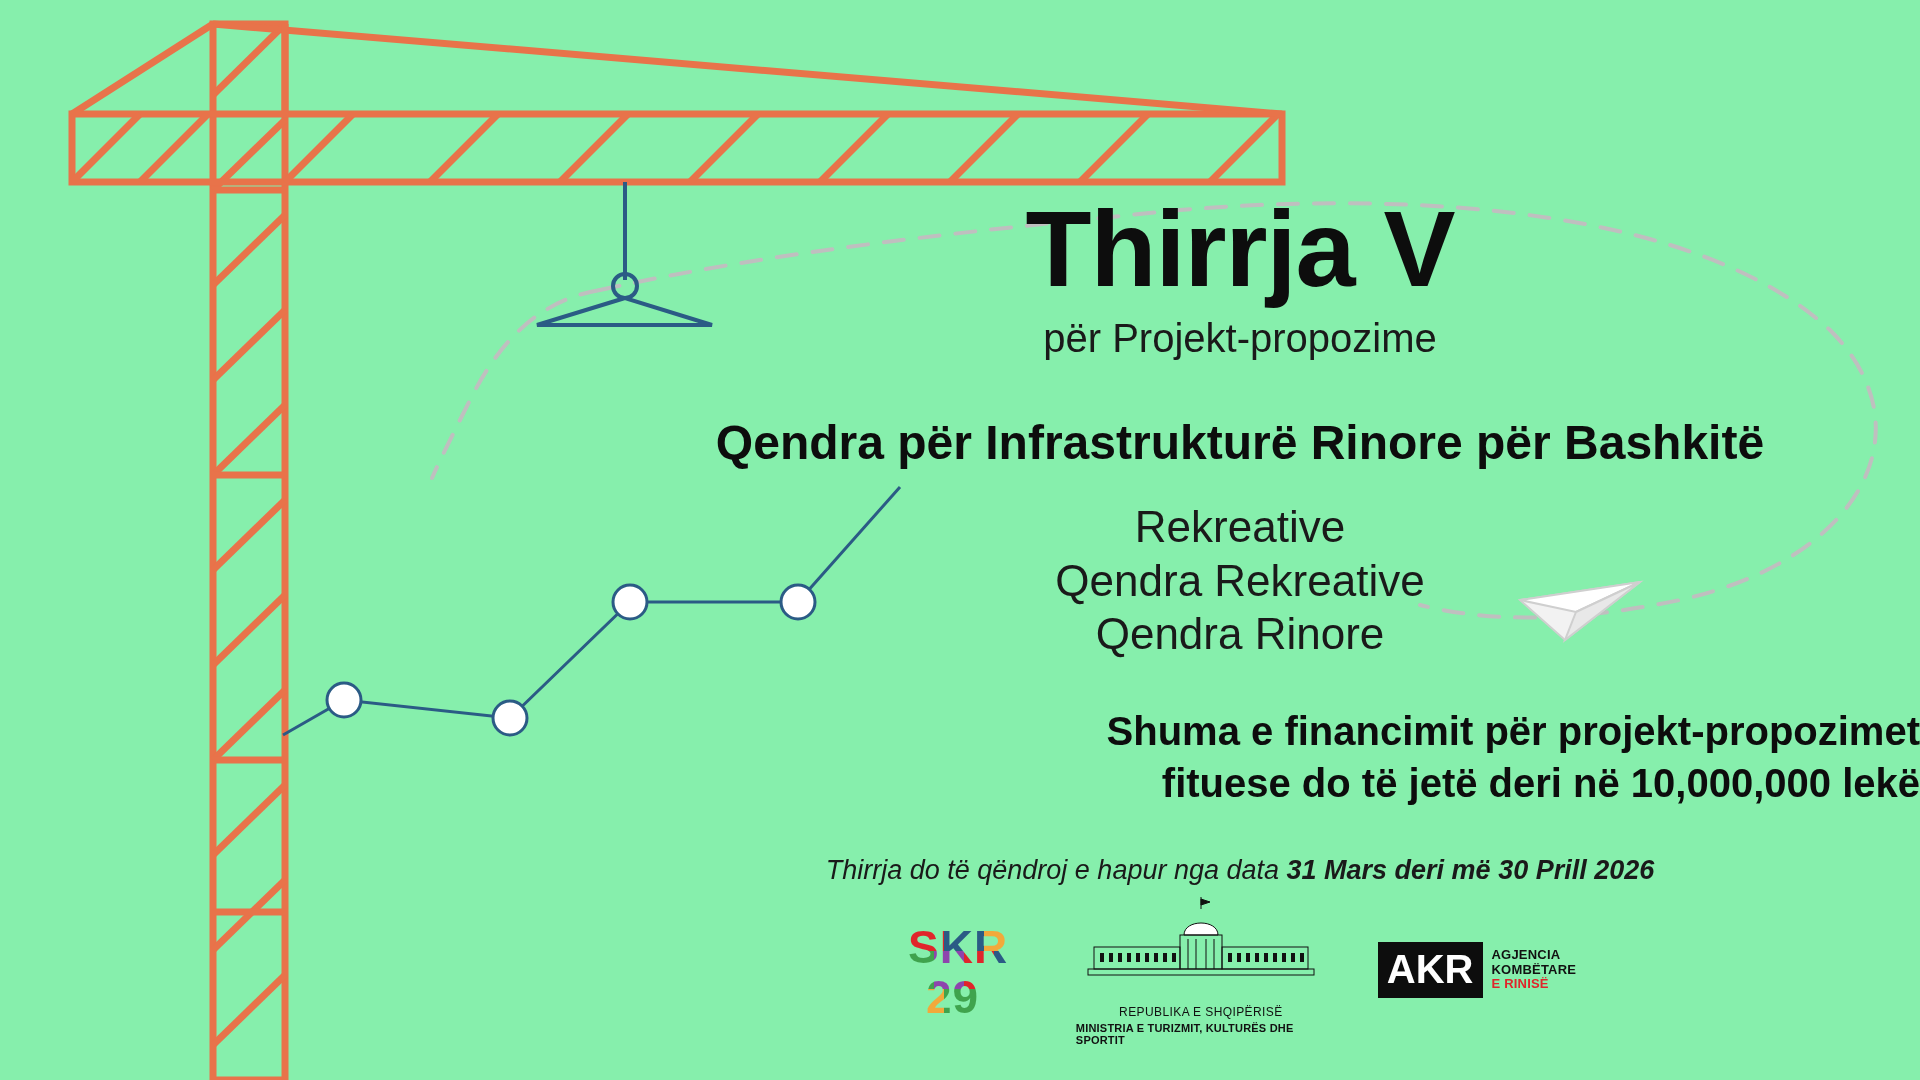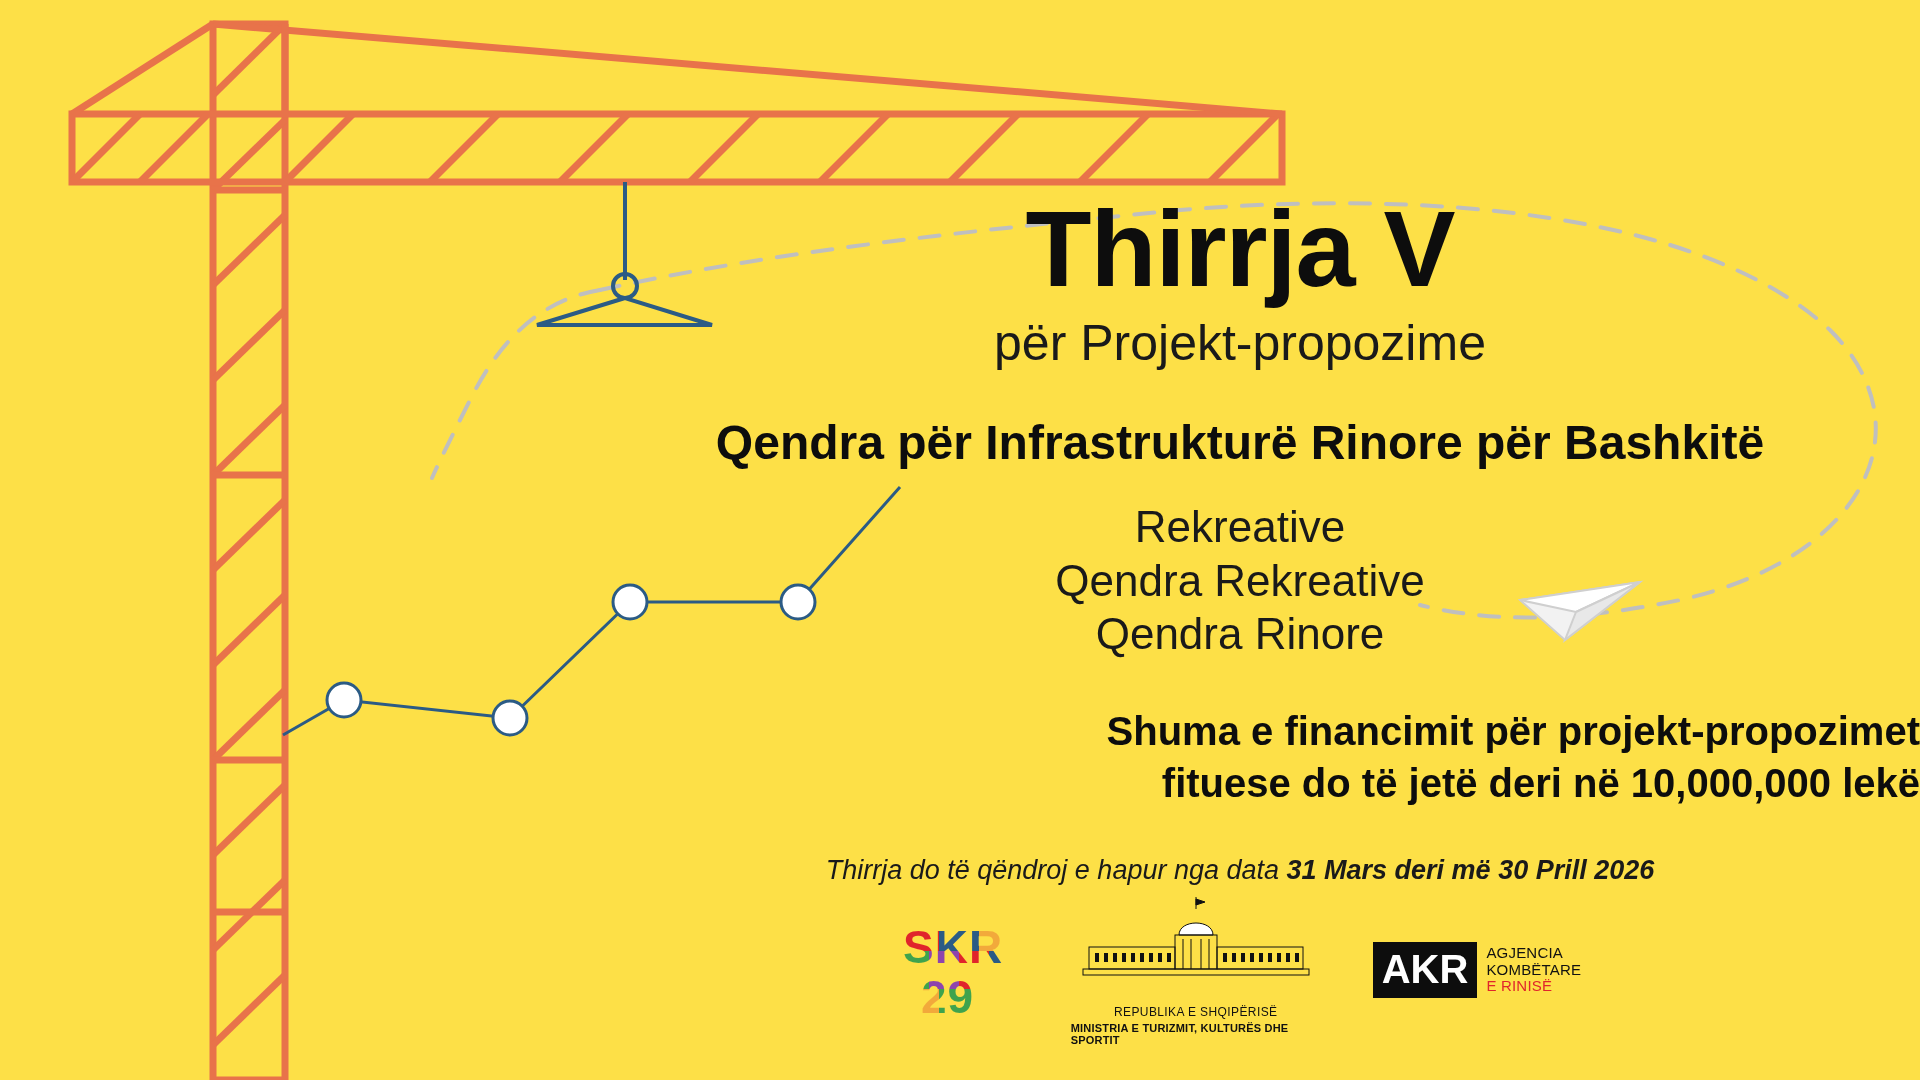--- a/index.html
+++ b/index.html
@@ -11,21 +11,21 @@
     width: 1920px;
     height: 1080px;
     overflow: hidden;
     font-family: "Liberation Sans", sans-serif;
     color: #111111;
     position: relative;
   }
   .poster {
     position: absolute;
     inset: 0;
-    background: #fde047;
+    background: #86efac;
   }
   .bg-art {
     position: absolute;
     left: 0;
     top: 0;
     width: 1920px;
     height: 1080px;
     pointer-events: none;
   }
   .content {
@@ -44,21 +44,21 @@
   }
   .main-title {
     font-size: 108px;
     font-weight: bold;
     letter-spacing: -1px;
     line-height: 1.0;
     color: #0d0d0d;
     margin: 0;
   }
   .subtitle {
-    font-size: 50px;
+    font-size: 40px;
     font-weight: normal;
     line-height: 1.15;
     color: #1a1a1a;
     margin: 12px 0 10px 0;
   }
   .headline {
     position: absolute;
     left: 0;
     top: 415px;
     width: 1360px;
@@ -163,22 +163,22 @@
     line-height: 1;
     padding: 7px 9px 9px 9px;
     letter-spacing: 0px;
   }
   .akr-text {
     display: flex;
     flex-direction: column;
     line-height: 1.12;
   }
   .akr-text div {
-    font-size: 15px;
-    font-weight: normal;
+    font-size: 13px;
+    font-weight: bold;
     letter-spacing: 0.2px;
     color: #111;
   }
   .akr-text .red {
     color: #e0252b;
   }
 </style>
 </head>
 <body>
 

